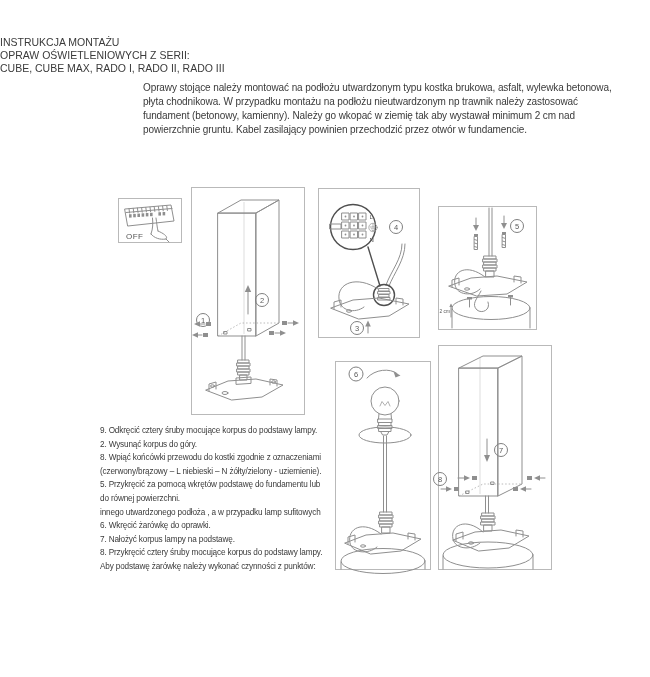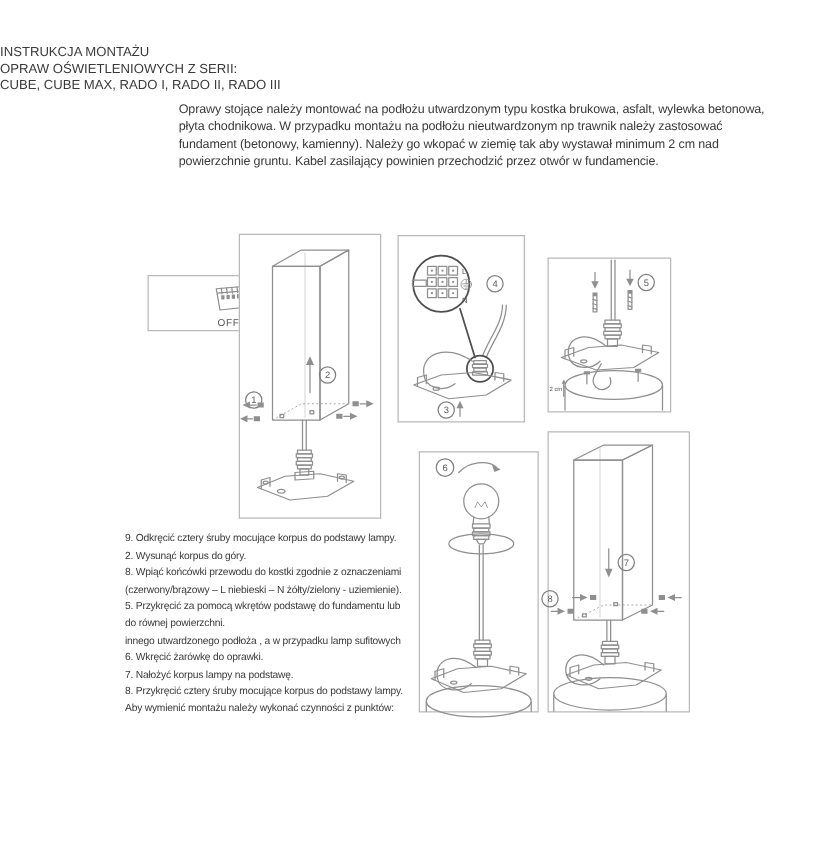--- a/index.html
+++ b/index.html
@@ -30,21 +30,21 @@
 <div id="page">
 
   <div class="hdr">
     <div>INSTRUKCJA MONTAŻU</div>
     <div>OPRAW OŚWIETLENIOWYCH Z SERII:</div>
     <div>CUBE, CUBE MAX, RADO I, RADO II, RADO III</div>
   </div>
 
   <div class="para" style="top:81px;">Oprawy stojące należy montować na podłożu utwardzonym typu kostka brukowa, asfalt, wylewka betonowa, płyta chodnikowa. W przypadku montażu na podłożu nieutwardzonym np trawnik należy zastosować fundament (betonowy, kamienny). Należy go wkopać w ziemię tak aby wystawał minimum 2 cm nad powierzchnie gruntu. Kabel zasilający powinien przechodzić przez otwór w fundamencie.</div>
 
-  <div class="panel" style="left:118px;top:220px;width:62px;height:43px;padding-left:48px;">
+  <div class="panel" style="left:118px;top:198px;width:62px;height:43px;">
     <svg width="62" height="43" viewBox="0 0 62 43">
       <g>
         <polygon class="ln" points="6,10 52,6 55,22 9,27"></polygon>
         <line class="ln" x1="7" y1="13.5" x2="53" y2="9.5"></line>
         <g class="ln">
           <line x1="10" y1="9.6" x2="10.6" y2="14"></line>
             <line x1="14.2" y1="9.3" x2="14.8" y2="13.8"></line>
           <line x1="18.4" y1="9" x2="19" y2="13.5"></line>
             <line x1="22.6" y1="8.7" x2="23.2" y2="13.2"></line>
           <line x1="26.8" y1="8.4" x2="27.4" y2="12.9"></line>
@@ -388,16 +388,16 @@
     <div>9. Odkręcić cztery śruby mocujące korpus do podstawy lampy.</div>
     <div>2. Wysunąć korpus do góry.</div>
     <div>8. Wpiąć końcówki przewodu do kostki zgodnie z oznaczeniami</div>
     <div>(czerwony/brązowy – L niebieski – N żółty/zielony - uziemienie).</div>
     <div>5. Przykręcić za pomocą wkrętów podstawę do fundamentu lub</div>
     <div>do równej powierzchni.</div>
     <div>innego utwardzonego podłoża , a w przypadku lamp sufitowych</div>
     <div>6. Wkręcić żarówkę do oprawki.</div>
     <div>7. Nałożyć korpus lampy na podstawę.</div>
     <div>8. Przykręcić cztery śruby mocujące korpus do podstawy lampy.</div>
-    <div>Aby wymienić montażu należy wykonać czynności z punktów:</div>
+    <div>Aby podstawę żarówkę należy wykonać czynności z punktów:</div>
   </div>
 
 </div>
 
 </body></html>

